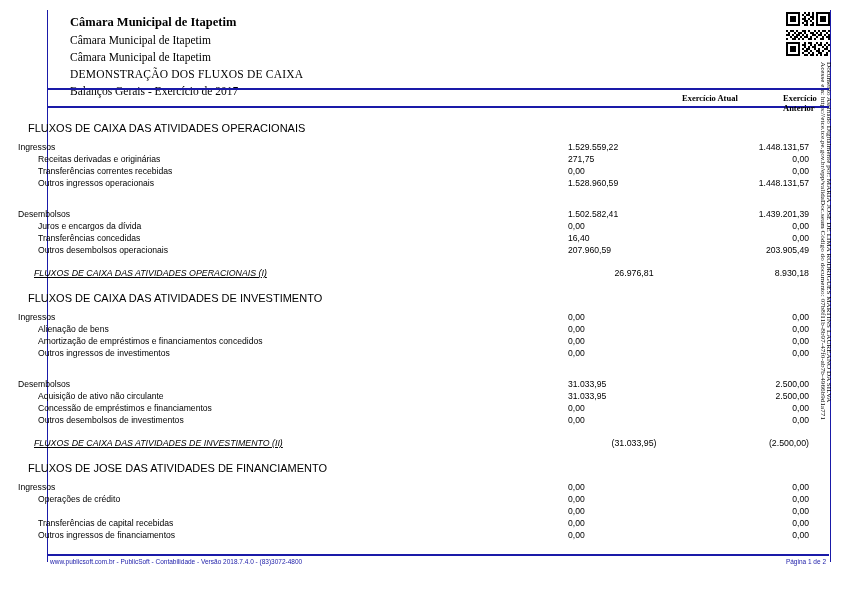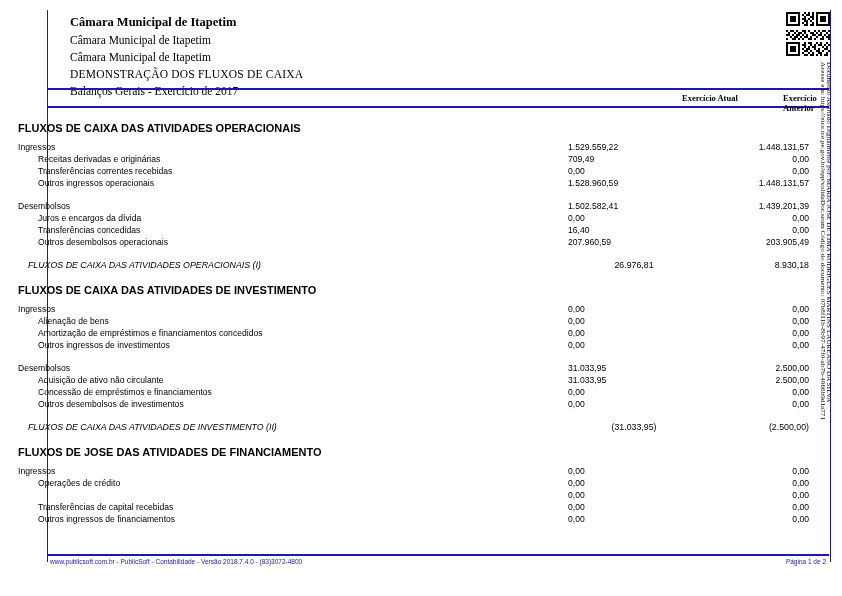--- a/index.html
+++ b/index.html
@@ -107,23 +107,23 @@
   .colhead.c2 { left: 736px; }
 
   .content {
     position: absolute;
     left: 0;
     top: 112px;
     width: 842px;
   }
   .section-title {
     font-family: "Liberation Sans", sans-serif;
-    font-weight: bold;
+    font-weight: normal;
     font-size: 11px;
-    margin: 10px 0 8px 18px;
+    margin: 10px 0 8px 28px;
   }
   .row {
     position: relative;
     height: 12px;
     font-size: 8.6px;
     font-family: "Liberation Sans", sans-serif;
   }
   .row .lbl {
     position: absolute;
     left: 18px;
@@ -138,33 +138,34 @@
     top: 0;
   }
   .row .v2 {
     position: absolute;
     left: 660px;
     width: 149px;
     text-align: right;
     top: 0;
   }
   .row.group { margin-top: 4px; }
-  .row.gap { margin-top: 11px; }
+  .row.gap { margin-top: 19px; }
   .total-row {
     position: relative;
     height: 14px;
     margin-top: 11px;
     font-style: italic;
     font-size: 8.8px;
   }
   .total-row .lbl {
     position: absolute;
-    left: 28px;
+    left: 34px;
     top: 0;
     font-style: italic;
+    text-decoration: underline;
   }
   .total-row .v1 {
     position: absolute;
     left: 560px;
     width: 148px;
     text-align: center;
     font-style: normal;
   }
   .total-row .v2 {
     position: absolute;
@@ -336,21 +337,21 @@
 
     <div class="section-title">FLUXOS DE CAIXA DAS ATIVIDADES OPERACIONAIS</div>
 
     <div class="row group">
       <span class="lbl">Ingressos</span>
       <span class="v1">1.529.559,22</span>
       <span class="v2">1.448.131,57</span>
     </div>
     <div class="row indent">
       <span class="lbl">Receitas derivadas e originárias</span>
-      <span class="v1">709,49</span>
+      <span class="v1">271,75</span>
       <span class="v2">0,00</span>
     </div>
     <div class="row indent">
       <span class="lbl">Transferências correntes recebidas</span>
       <span class="v1">0,00</span>
       <span class="v2">0,00</span>
     </div>
     <div class="row indent">
       <span class="lbl">Outros ingressos operacionais</span>
       <span class="v1">1.528.960,59</span>

